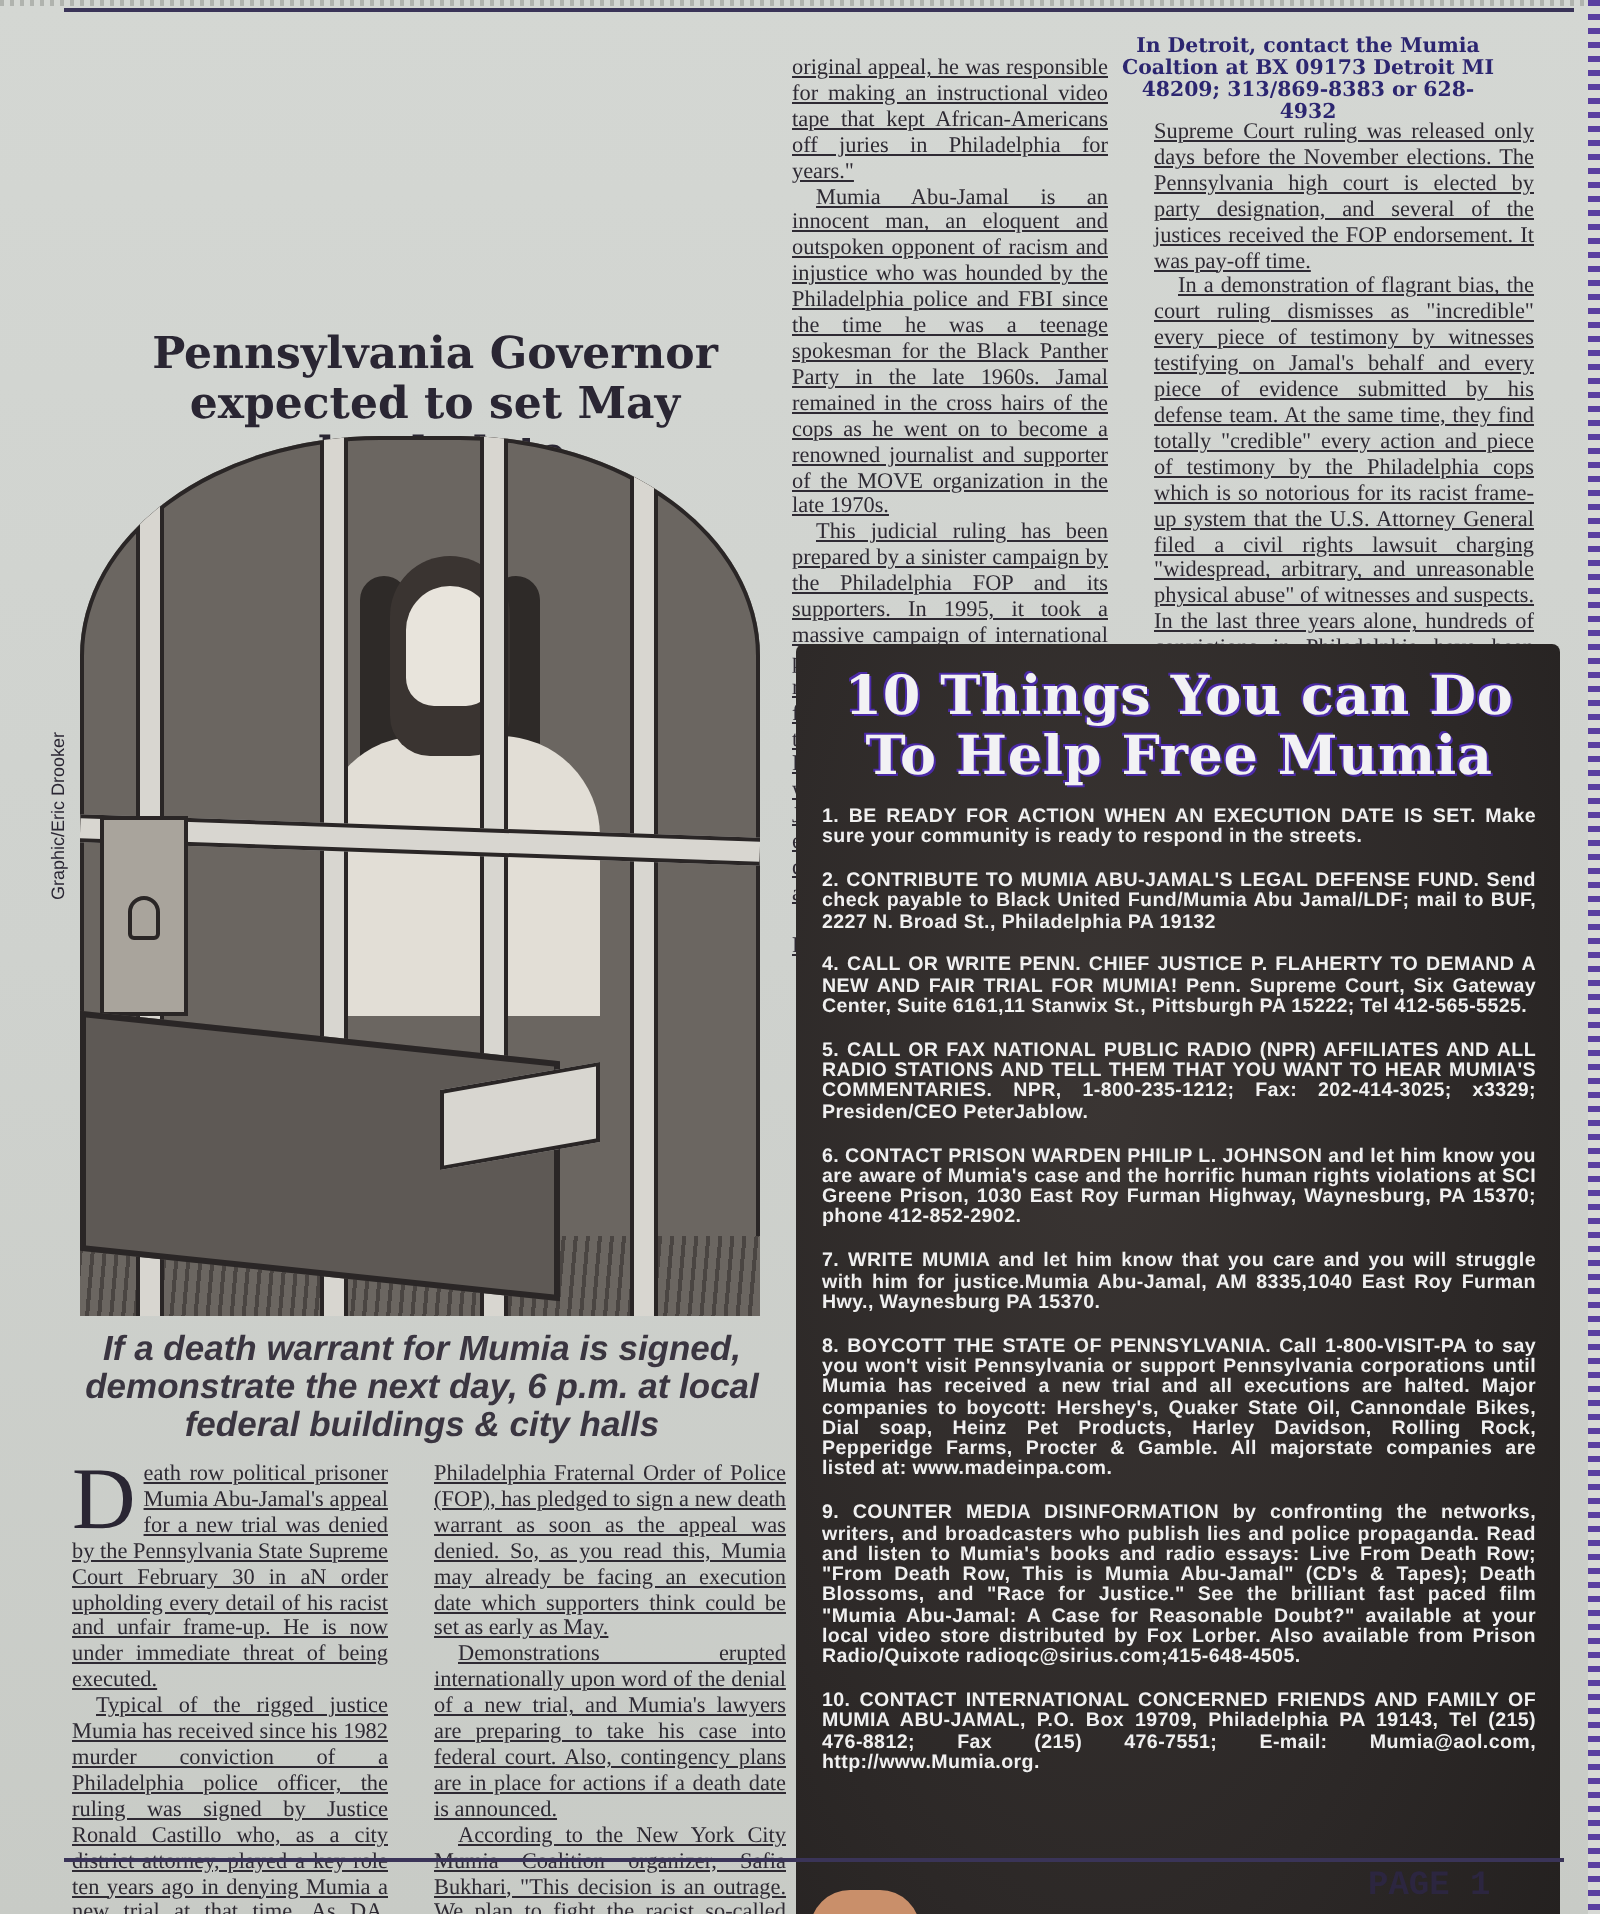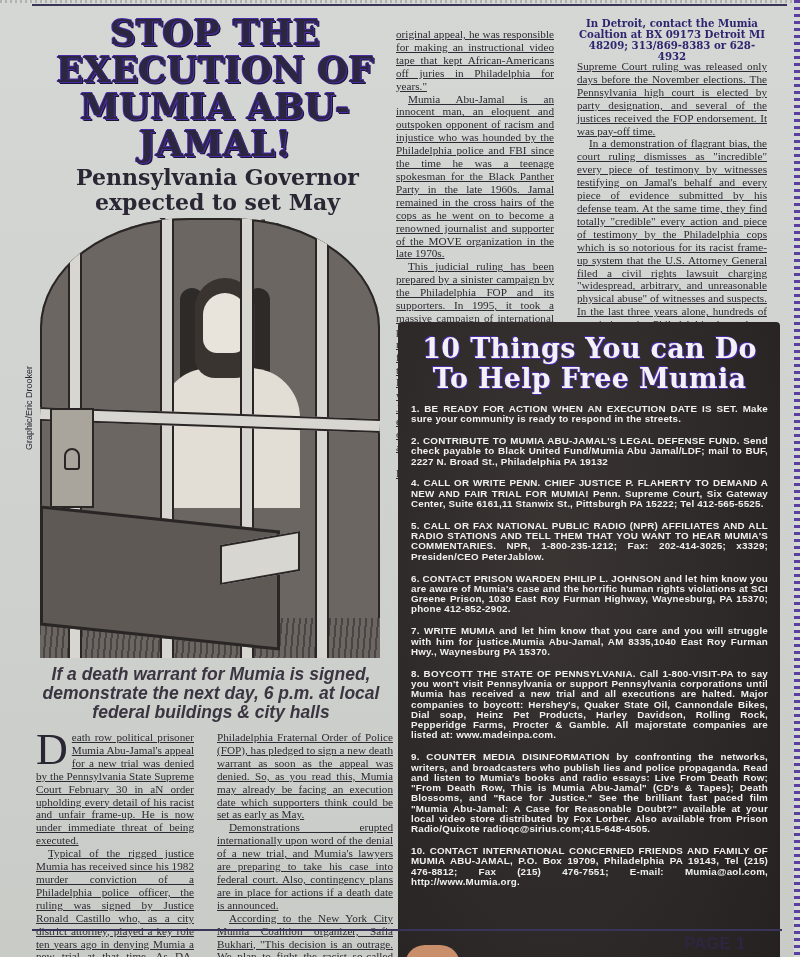--- a/index.html
+++ b/index.html
@@ -81,21 +81,21 @@
     .col p.noindent { text-indent: 0; }
     .col1 { left: 36px; top: 731px; width: 158px; }
     .col2 { left: 217px; top: 731px; width: 176px; }
     .col3 { left: 396px; top: 28px; width: 158px; }
     .col4 { left: 577px; top: 60px; width: 190px; }
     .dropcap {
       float: left; font-size: 44px; line-height: 34px; margin: 2px 4px 0 0; color: #2a2633;
       font-family: "Liberation Serif", serif;
     }
     .detroit {
-      position: absolute; left: 577px; top: 18px; width: 190px; text-align: center;
+      position: absolute; left: 559px; top: 18px; width: 190px; text-align: center;
       font-family: "DejaVu Serif", serif; font-weight: 700; font-size: 10.2px; line-height: 11px;
       color: #2c2670;
     }
     .continued {
       text-align: center; font-family: "DejaVu Serif", serif; font-weight: 700; font-size: 10.5px; color: #2c2670;
       text-indent: 0 !important; margin-top: 1px;
     }
     
     .box {
       position: absolute; left: 398px; top: 322px; width: 382px; height: 738px;
@@ -119,36 +119,35 @@
     
     .footer-rule { position: absolute; left: 32px; top: 929px; width: 750px; height: 2px; background: #3a3458; }
     .footer-left {
       position: absolute; left: 32px; top: 933px;
       font-family: "Liberation Sans", sans-serif; font-weight: 700; font-size: 17px;
       color: #2c2640; letter-spacing: 0.5px; margin-top: 24px;
     }
     .footer-left .sp { display: inline-block; width: 18px; }
     .footer-right {
       position: absolute; left: 684px; top: 934px;
-      font-family: Liberation Sans, sans-serif; font-weight: 700; font-size: 17px; color: #2c2640;
+      font-family: Liberation Mono, monospace; font-weight: 700; font-size: 17px; color: #2c2640;
     }
     .thumb {
       position: absolute; left: 405px; top: 945px; width: 55px; height: 20px;
       background: #c98f6a; border-radius: 30px 30px 0 0;
     }
   </style>
 </head>
 <body>
 
 <div class="page">
   <div class="perf-top"></div>
   <div class="top-rule"></div>
   <div class="right-edge"></div>
 
-  <h1 class="headline">STOP THE EXECUTION OF MUMIA ABU-JAMAL!</h1>
   <h2 class="subhead">Pennsylvania Governor expected to set May death date</h2>
 
   <div class="illustration">
     <div class="floor"></div>
     <div class="hair-l"></div>
     <div class="hair-r"></div>
     <div class="figure-body"></div>
     <div class="figure-head"></div>
     <div class="figure-face"></div>
     <div class="bar" style="left:28px"></div>

